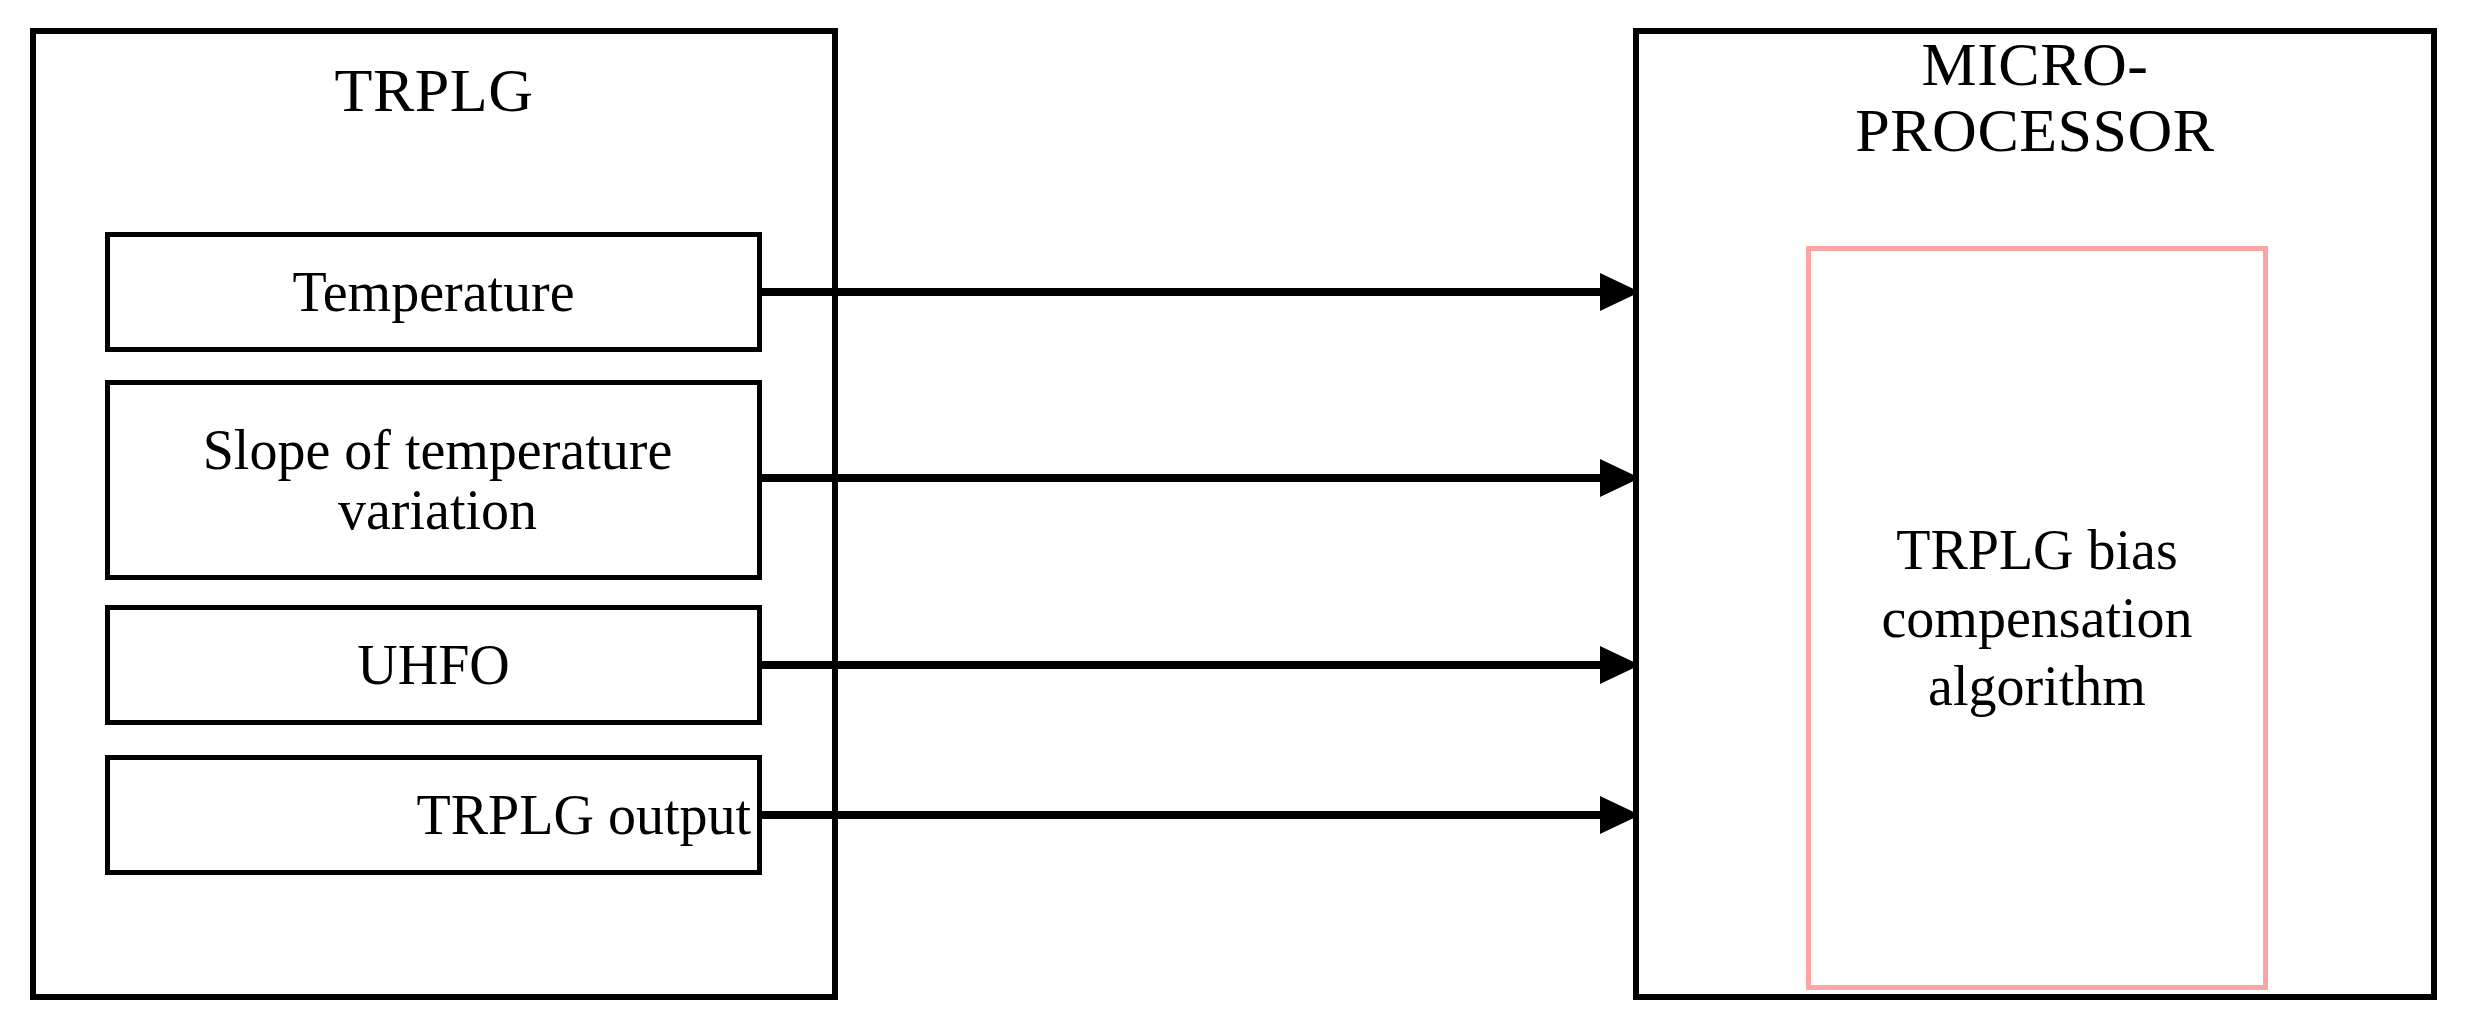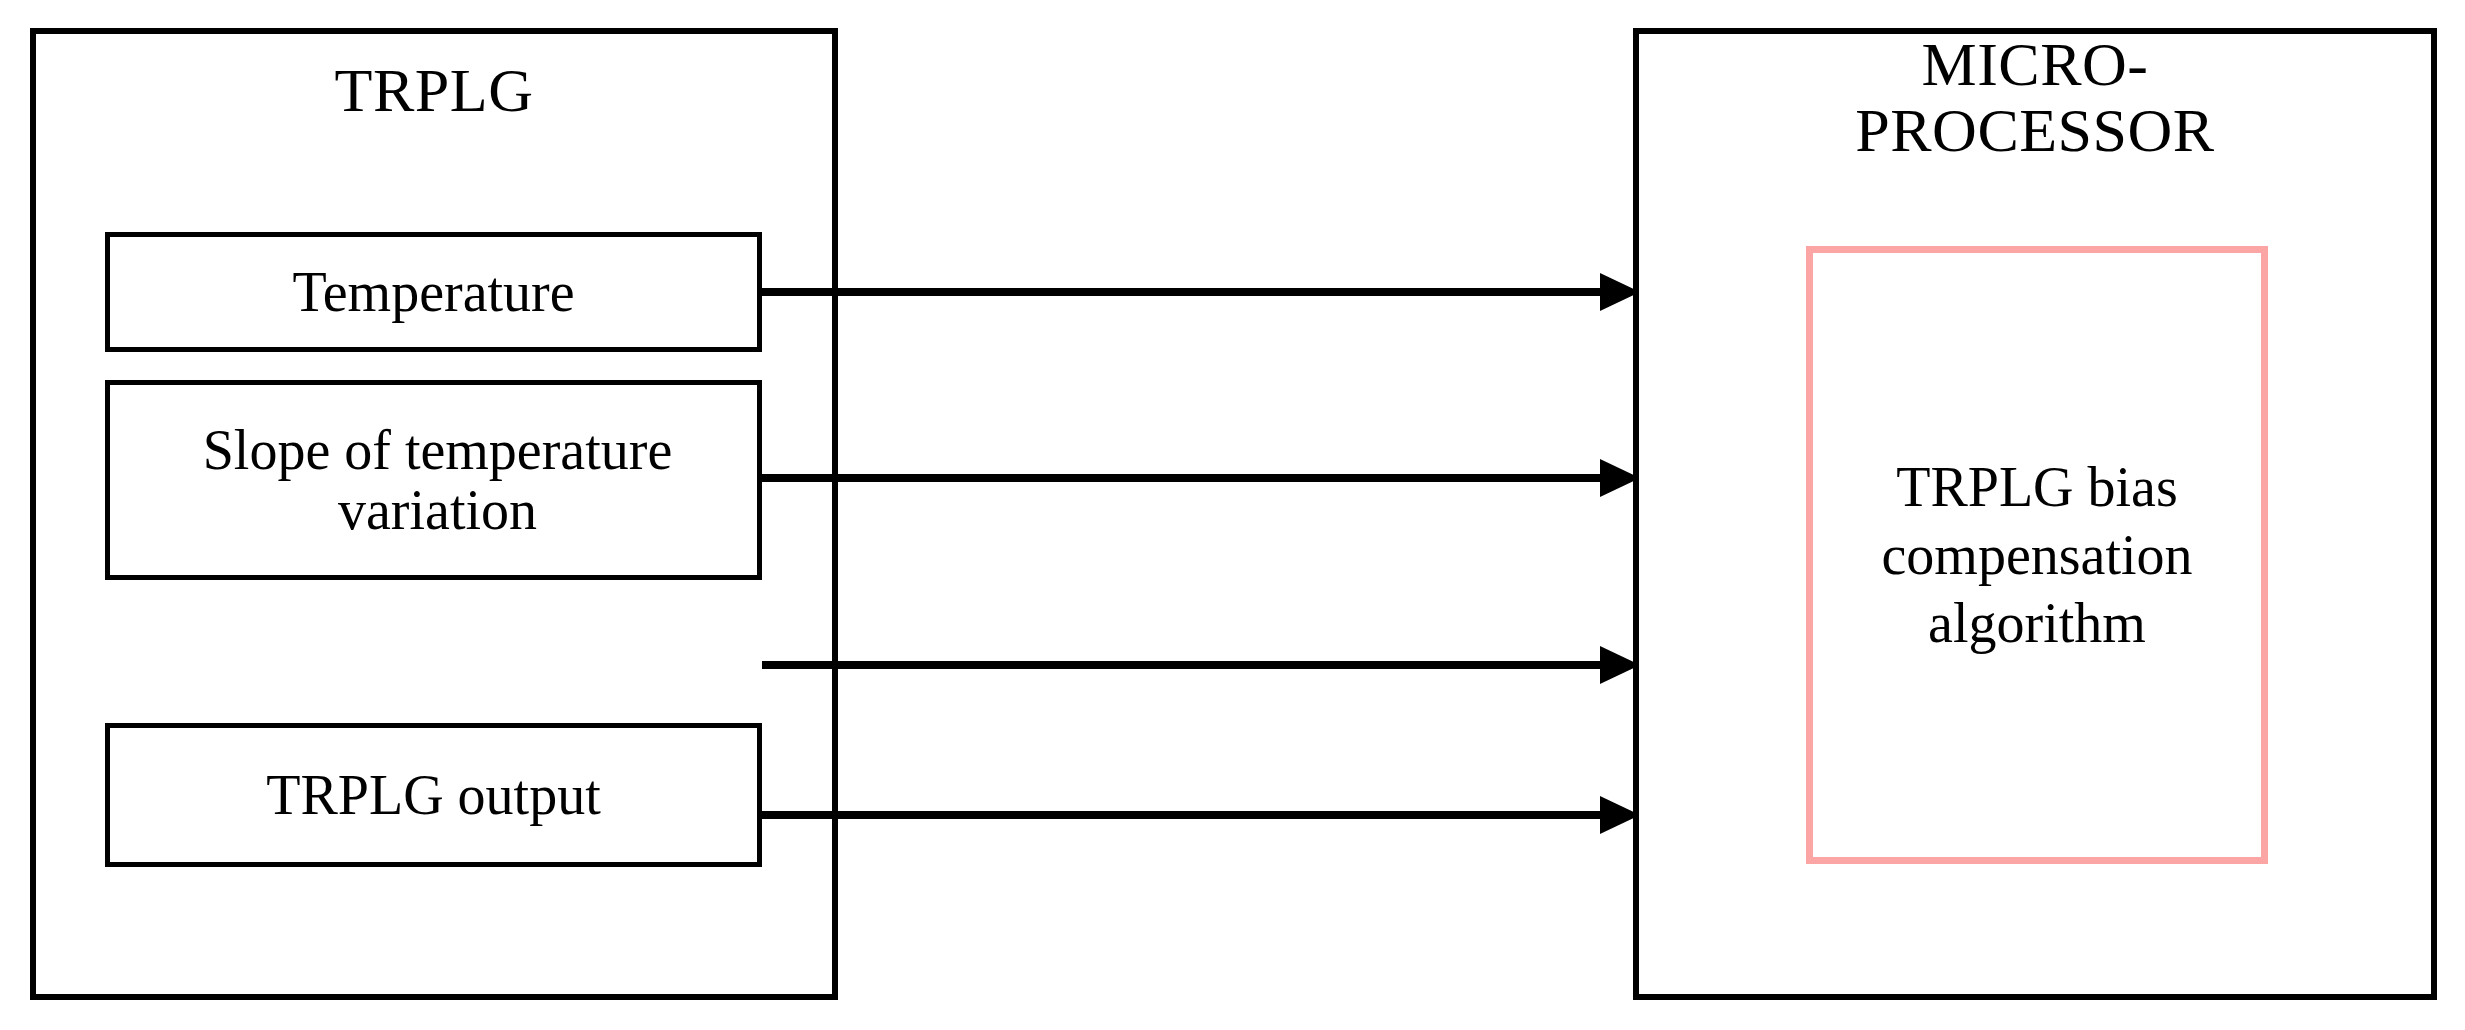--- a/index.html
+++ b/index.html
@@ -57,32 +57,32 @@
     text-align: center;
     font-size: 56px;
     line-height: 1.08;
     white-space: pre-line;
     padding: 0 6px;
     font-family: Liberation Serif, serif;
   }
   #signal-box-0 { top: 232px; height: 120px; }
   #signal-box-1 { top: 380px; height: 200px; padding-left: 8px; }
   #signal-box-2 { top: 605px; height: 120px; }
-  #signal-box-3 { top: 723px; height: 144px; }
+  #signal-box-3 { top: 755px; height: 120px; justify-content: flex-end; }
 
   
   #algorithm-box {
     position: absolute;
     box-sizing: border-box;
-    border: 7px solid #fca5a5;
+    border: 5px solid #fca5a5;
     background: #ffffff;
     left: 1806px;
     top: 246px;
     width: 462px;
-    height: 618px;
+    height: 744px;
     display: flex;
     align-items: center;
     justify-content: center;
   }
   #algorithm-label {
     text-align: center;
     font-size: 56px;
     line-height: 1.22;
     white-space: pre-line;
   }
@@ -125,20 +125,23 @@
 
   <div class="signal-box" id="signal-box-0">
     <span class="signal-label">Temperature</span>
   </div>
 
   <div class="signal-box" id="signal-box-1">
     <span class="signal-label">Slope of temperature
 variation</span>
   </div>
 
+  <div class="signal-box" id="signal-box-2">
+    <span class="signal-label">UHFO</span>
+  </div>
 
   <div class="signal-box" id="signal-box-3">
     <span class="signal-label">TRPLG output</span>
   </div>
 
   <div class="connector conn-line" id="connector-line-0"></div>
   <div class="arrowhead conn-head" id="connector-head-0"></div>
 
   <div class="connector conn-line" id="connector-line-1"></div>
   <div class="arrowhead conn-head" id="connector-head-1"></div>

